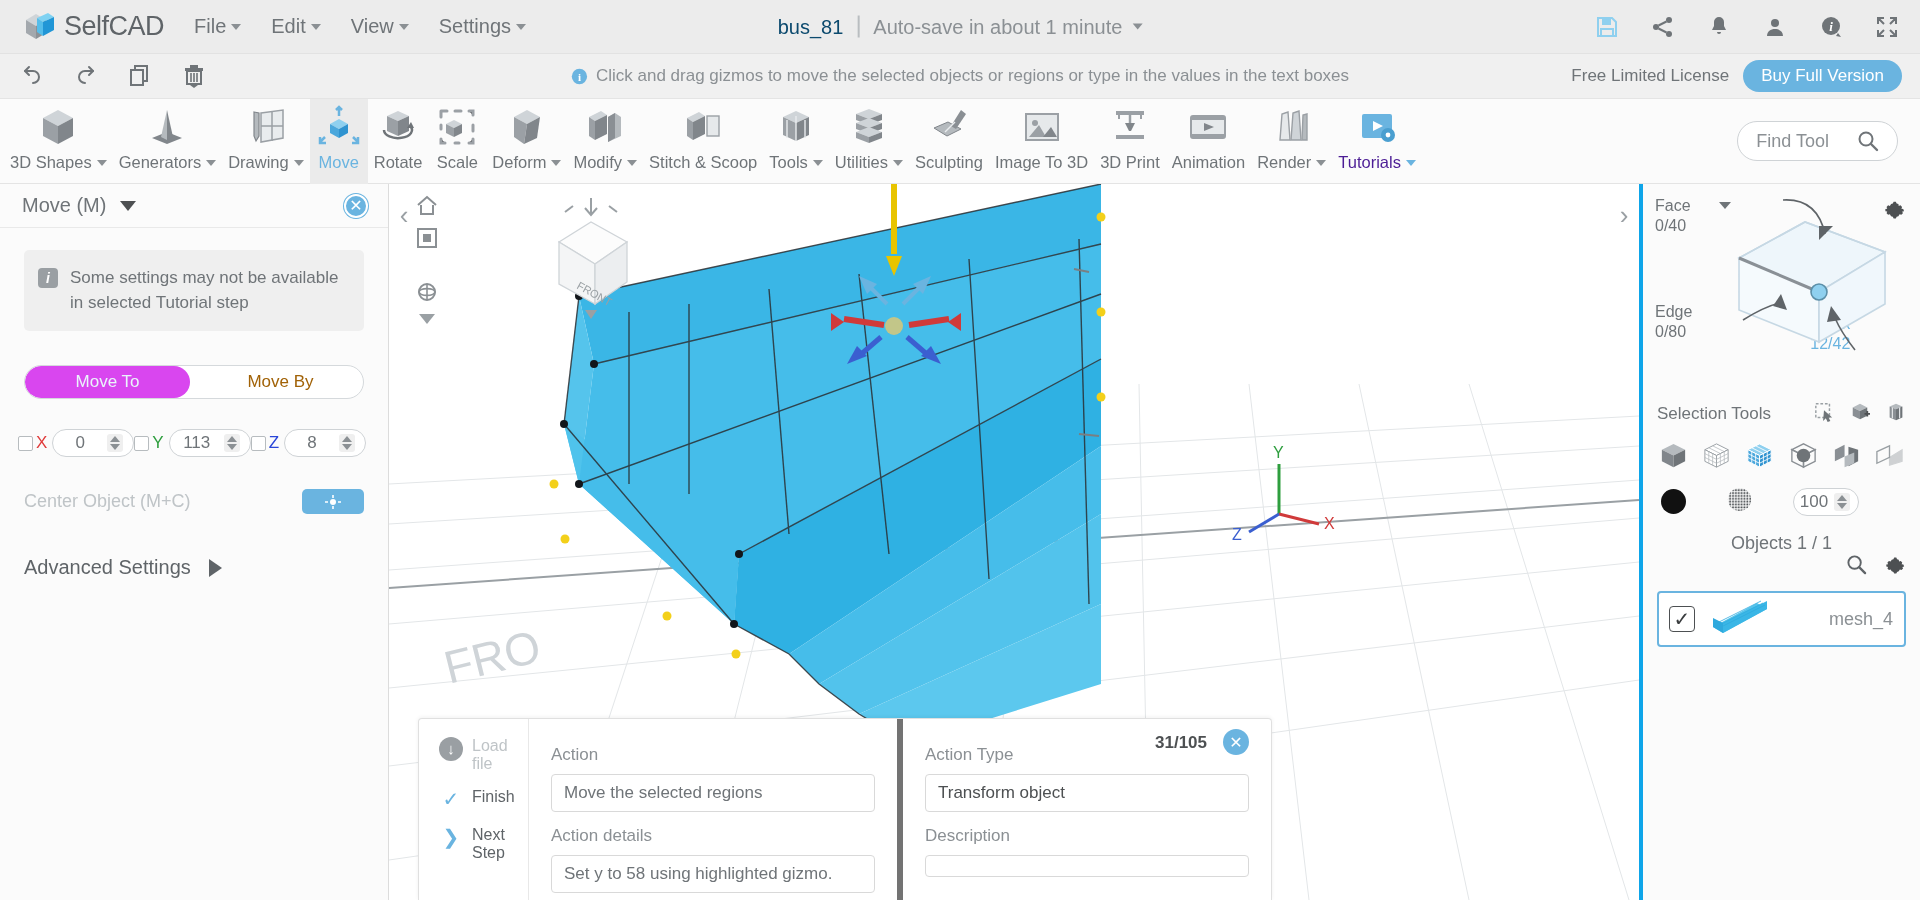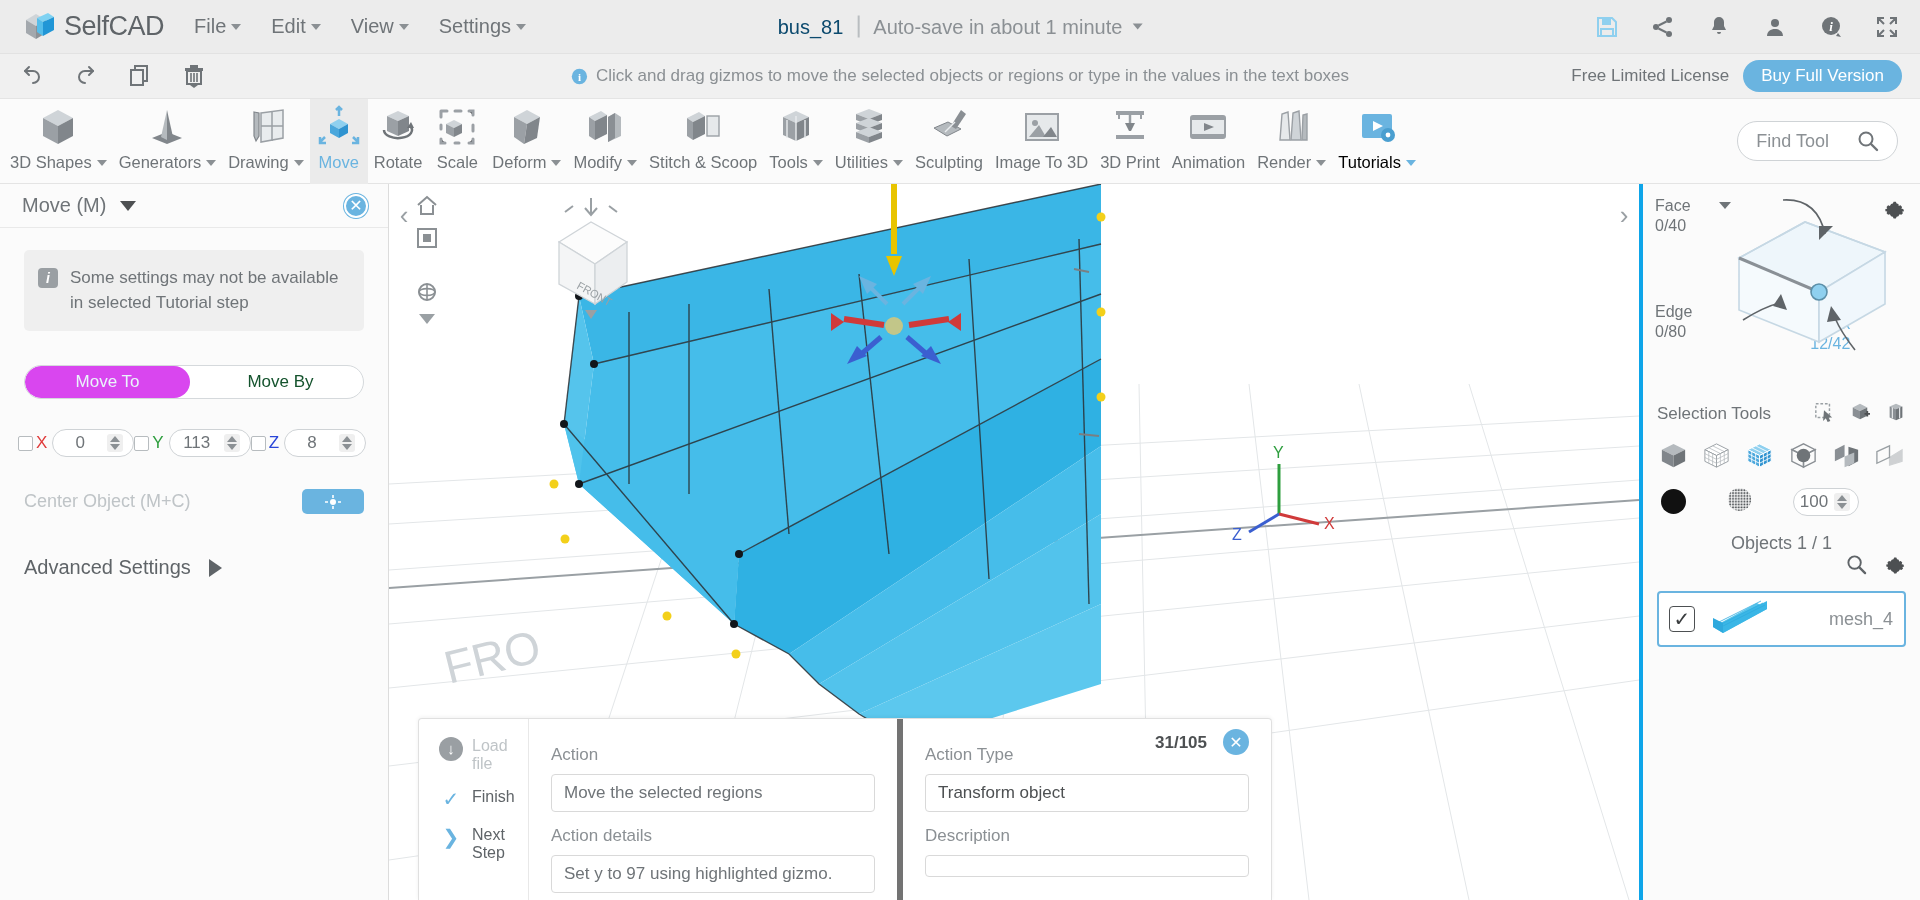--- a/index.html
+++ b/index.html
@@ -63,21 +63,21 @@
   .ribbon-tool {
     display:flex; flex-direction:column; align-items:center; justify-content:flex-start;
     cursor:pointer; padding:4px 6px 0 6px; height:85px; min-width:50px;
   }
   .ribbon-tool.active { background:#ebebeb; }
   .rt-icon { height:48px; display:flex; align-items:center; justify-content:center; }
   .rt-label { font-size:16.5px; color:#6f7478; white-space:nowrap; display:flex;
               align-items:center; margin-top:2px; }
   .ribbon-tool.active .rt-label { color:#6ab4e0; }
   .rt-label .caret { border-top-color:#8b9094; }
-  .rt-label.accent { color:#000000; }
+  .rt-label.accent { color:#4c1d95; }
   .rt-label.accent .caret { border-top-color:#6ab4e0; }
   #find-tool {
     margin-left:auto; margin-right:22px; margin-top:22px;
     display:flex; align-items:center; gap:28px;
     border:1px solid #cfd3d6; border-radius:22px; padding:8px 18px;
     background:#fff; cursor:text;
   }
   #find-tool span { font-size:18px; color:#8b9094; }
 
   
@@ -99,21 +99,21 @@
     padding:16px 14px; display:flex; gap:12px; }
   #lp-notice .info-sq { width:20px; height:20px; border-radius:4px; background:#9a9fa3;
     color:#fff; font-size:14px; font-style:italic; font-weight:bold; display:flex;
     align-items:center; justify-content:center; flex:0 0 20px; margin-top:2px; }
   #lp-notice p { font-size:17px; color:#6f7478; line-height:1.45; }
   #toggle-group { margin:34px 24px 0 24px; display:flex; height:34px;
     border:1px solid #d5d9dc; border-radius:18px; overflow:hidden; background:#fff; }
   .toggle-half { flex:1; display:flex; align-items:center; justify-content:center;
     font-size:17px; cursor:pointer; }
   .toggle-half.on { background:#d946ef; color:#eaf4fb; border-radius:18px; }
-  .toggle-half.off { color:#14532d;padding-left:8px; }
+  .toggle-half.off { color:#a16207;padding-left:8px; }
   #axis-row { margin:30px 18px 0 18px; display:flex; align-items:center; gap:0px; }
   .axis-grp { display:flex; align-items:center; }
   .axis-cb { width:15px; height:15px; border:1px solid #b7bcbf; background:#fff;
              border-radius:2px; cursor:pointer; }
   .axis-let { font-size:17px; margin:0 5px 0 3px; font-weight:500; }
   .axis-x { color:#e03b3b; } .axis-y { color:#2e9e3e; } .axis-z { color:#2a46d8; }
   .spin { display:flex; align-items:center; border:1px solid #cfd3d6; border-radius:16px;
           background:#fff; height:28px; width:82px; padding:0 4px 0 0; }
   .spin input { border:0; outline:0; width:54px; text-align:center; font-size:17px;
     color:#6f7478; background:transparent; font-family:"Liberation Sans",sans-serif; }
@@ -987,21 +987,21 @@
         <span class="tut-bullet b-next">❯</span>
         <span>Next Step</span>
       </div>
     </div>
 
     <div id="tut-cols">
       <div class="tut-col left">
         <div class="tut-lab">Action</div>
         <div class="tut-box">Move the selected regions</div>
         <div class="tut-lab">Action details</div>
-        <div class="tut-box">Set y to 97 using highlighted gizmo.</div>
+        <div class="tut-box">Set y to 58 using highlighted gizmo.</div>
       </div>
       <div class="tut-col">
         <div class="tut-lab">Action Type</div>
         <div class="tut-box bold">Transform object</div>
         <div class="tut-lab">Description</div>
         <div class="tut-box empty"></div>
       </div>
       <span id="tut-counter">31/105</span>
       <span id="tut-close">✕</span>
     </div>

